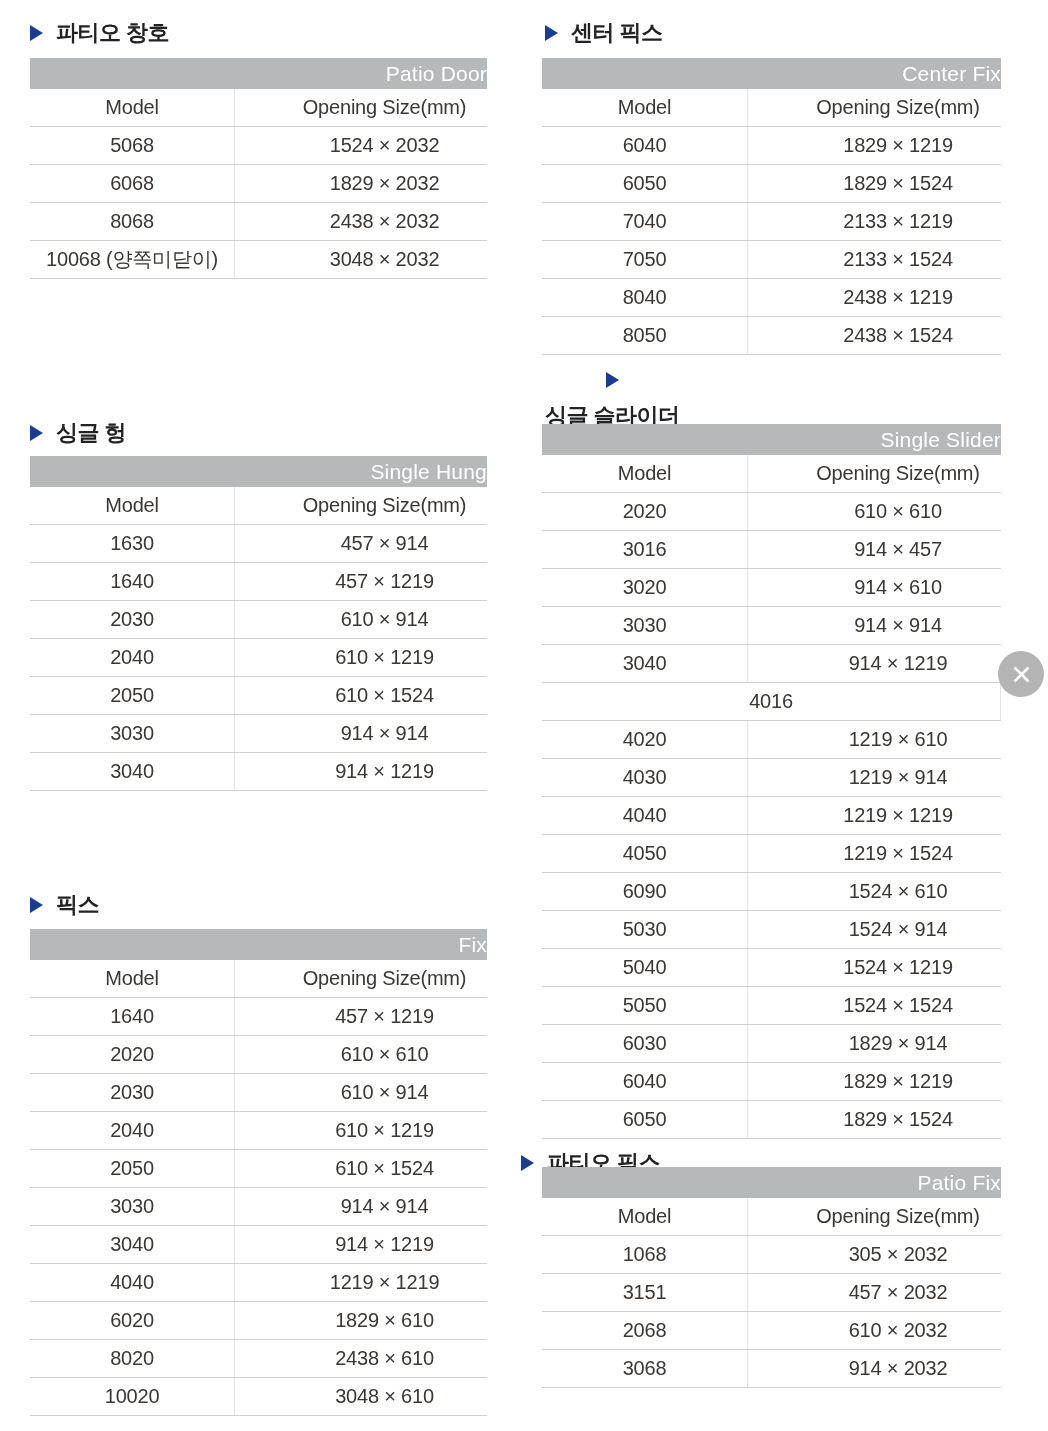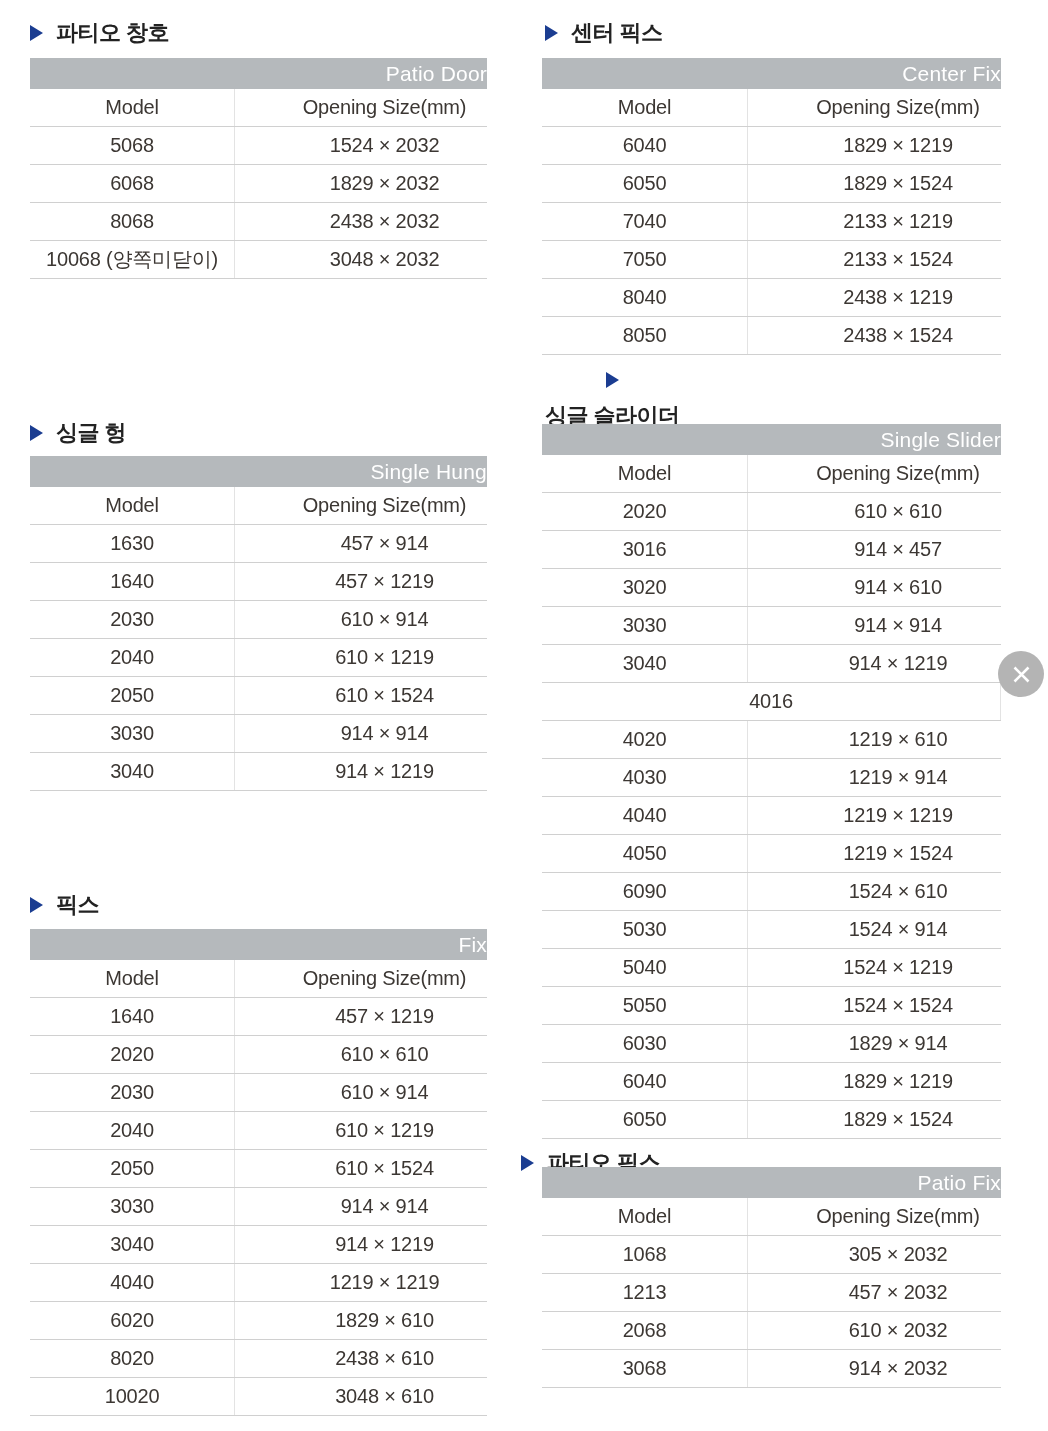--- a/index.html
+++ b/index.html
@@ -312,21 +312,21 @@
   <div class="row">
     <div class="cell model">Model</div>
     <div class="cell size">Opening Size(mm)</div>
   </div>
   <div>
       <div class="row">
         <div class="cell model">1068</div>
         <div class="cell size">305 × 2032</div>
       </div>
       <div class="row">
-        <div class="cell model">1213</div>
+        <div class="cell model">3151</div>
         <div class="cell size">457 × 2032</div>
       </div>
       <div class="row">
         <div class="cell model">2068</div>
         <div class="cell size">610 × 2032</div>
       </div>
       <div class="row">
         <div class="cell model">3068</div>
         <div class="cell size">914 × 2032</div>
       </div>

